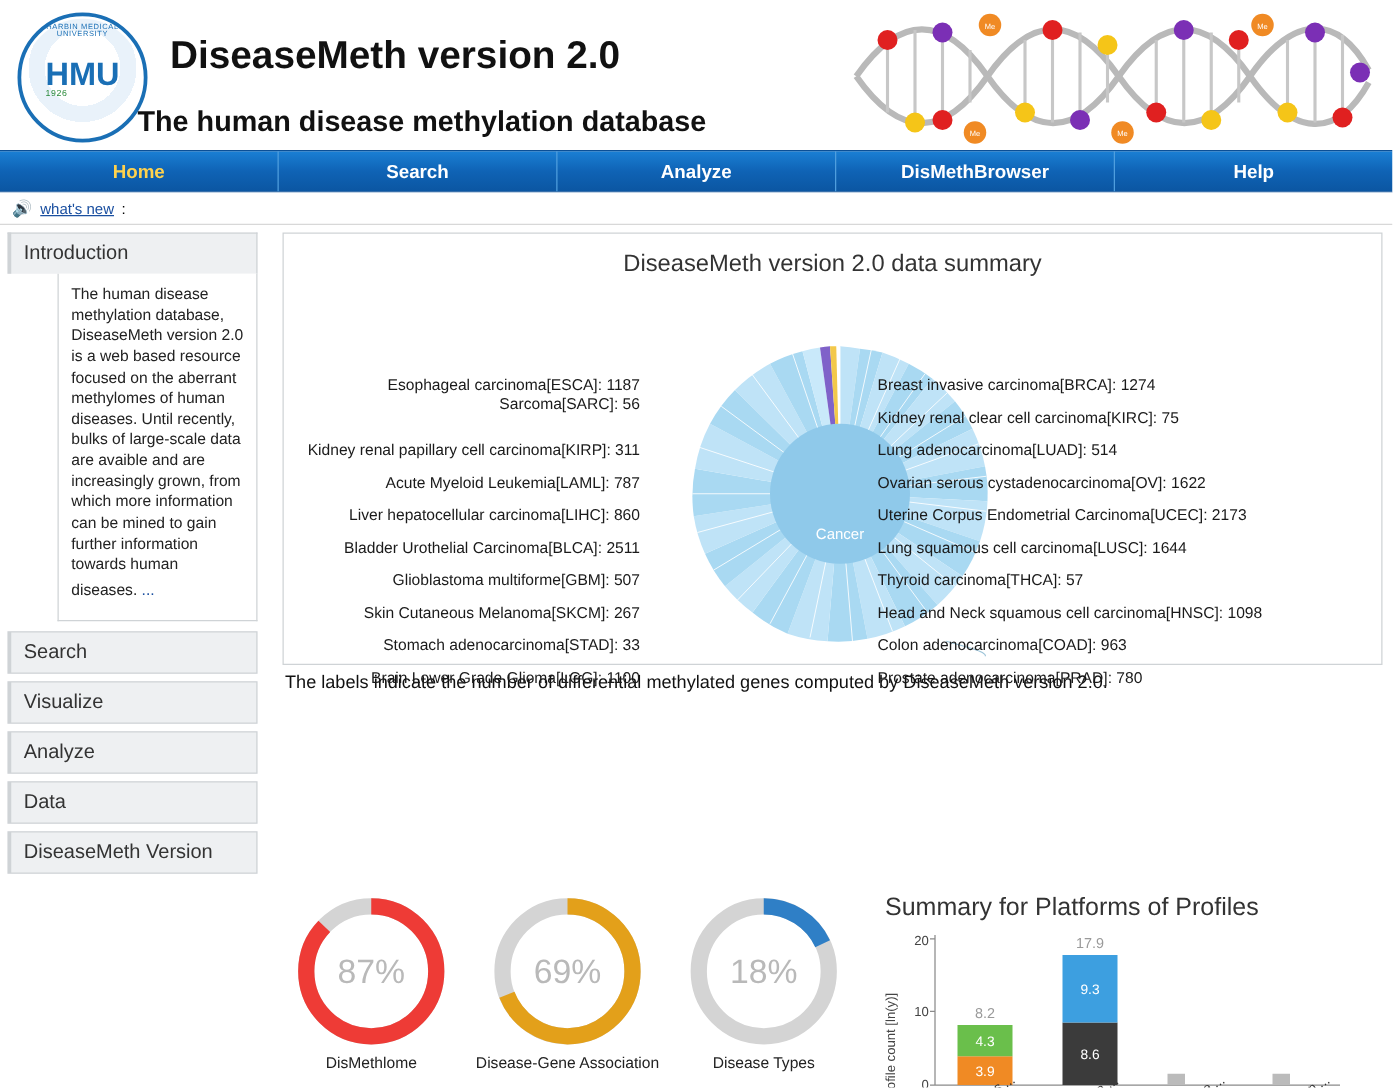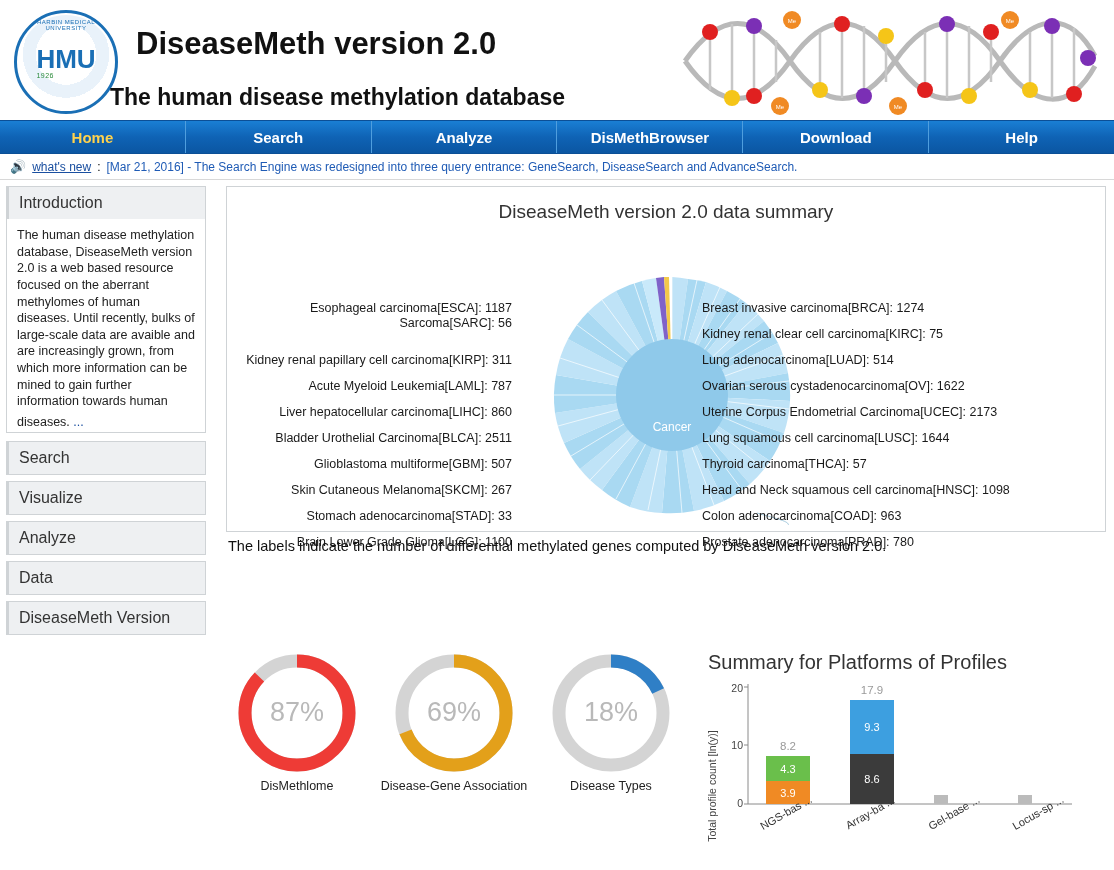--- a/index.html
+++ b/index.html
@@ -143,26 +143,27 @@
     border-left: 3px solid #cfd3d6;
     padding: 7px 10px;
     font-size: 16px;
     color: #333;
     margin-bottom: 6px;
   }
   .panel-head.first { margin-bottom: 0; border-bottom: none; }
   .intro-body {
     border: 1px solid #cfd3d6;
     border-top: none;
-    padding: 8px 10px 1px 10px;
+    padding: 8px 10px 16px 10px;
     font-size: 12.5px;
     line-height: 1.33;
     color: #222;
     margin-bottom: 8px;
     background: #fff;
+    margin-left: 40px;
   }
   .intro-more { color: #1a4fa0; text-decoration: none; display: inline-block; margin-top: 4px; cursor: pointer; }
 
   .main { flex: 1 1 auto; min-width: 0; }
   .card {
     border: 1px solid #cfd3d6;
     background: #fff;
     padding: 8px 10px 6px 10px;
   }
   .card-title {
@@ -297,29 +298,27 @@
           <text x="100" y="103">Me</text>
       </g>
     </svg>
   </div>
 
   <div class="nav">
     <div class="nav-item active">Home</div>
     <div class="nav-item">Search</div>
     <div class="nav-item">Analyze</div>
     <div class="nav-item">DisMethBrowser</div>
-    <div class="nav-item">Download</div>
     <div class="nav-item">Help</div>
   </div>
 
   <div class="newsbar">
     <span class="speaker-icon">🔊</span>
     <span class="whatsnew">what's new</span>
     <span>:</span>
-    <span class="news-text" style="margin-left:6px">[Mar 21, 2016] - The Search Engine was redesigned into three query entrance: GeneSearch, DiseaseSearch and AdvanceSearch.</span>
   </div>
 
   <div class="content">
 
     <div class="sidebar">
       <div class="panel-head first">Introduction</div>
       <div class="intro-body">
         <span>The human disease methylation database, DiseaseMeth version 2.0 is a web based resource focused on the aberrant methylomes of human diseases. Until recently, bulks of large-scale data are avaible and are increasingly grown, from which more information can be mined to gain further information towards human diseases.</span>
         <a class="intro-more">...</a>
       </div>

